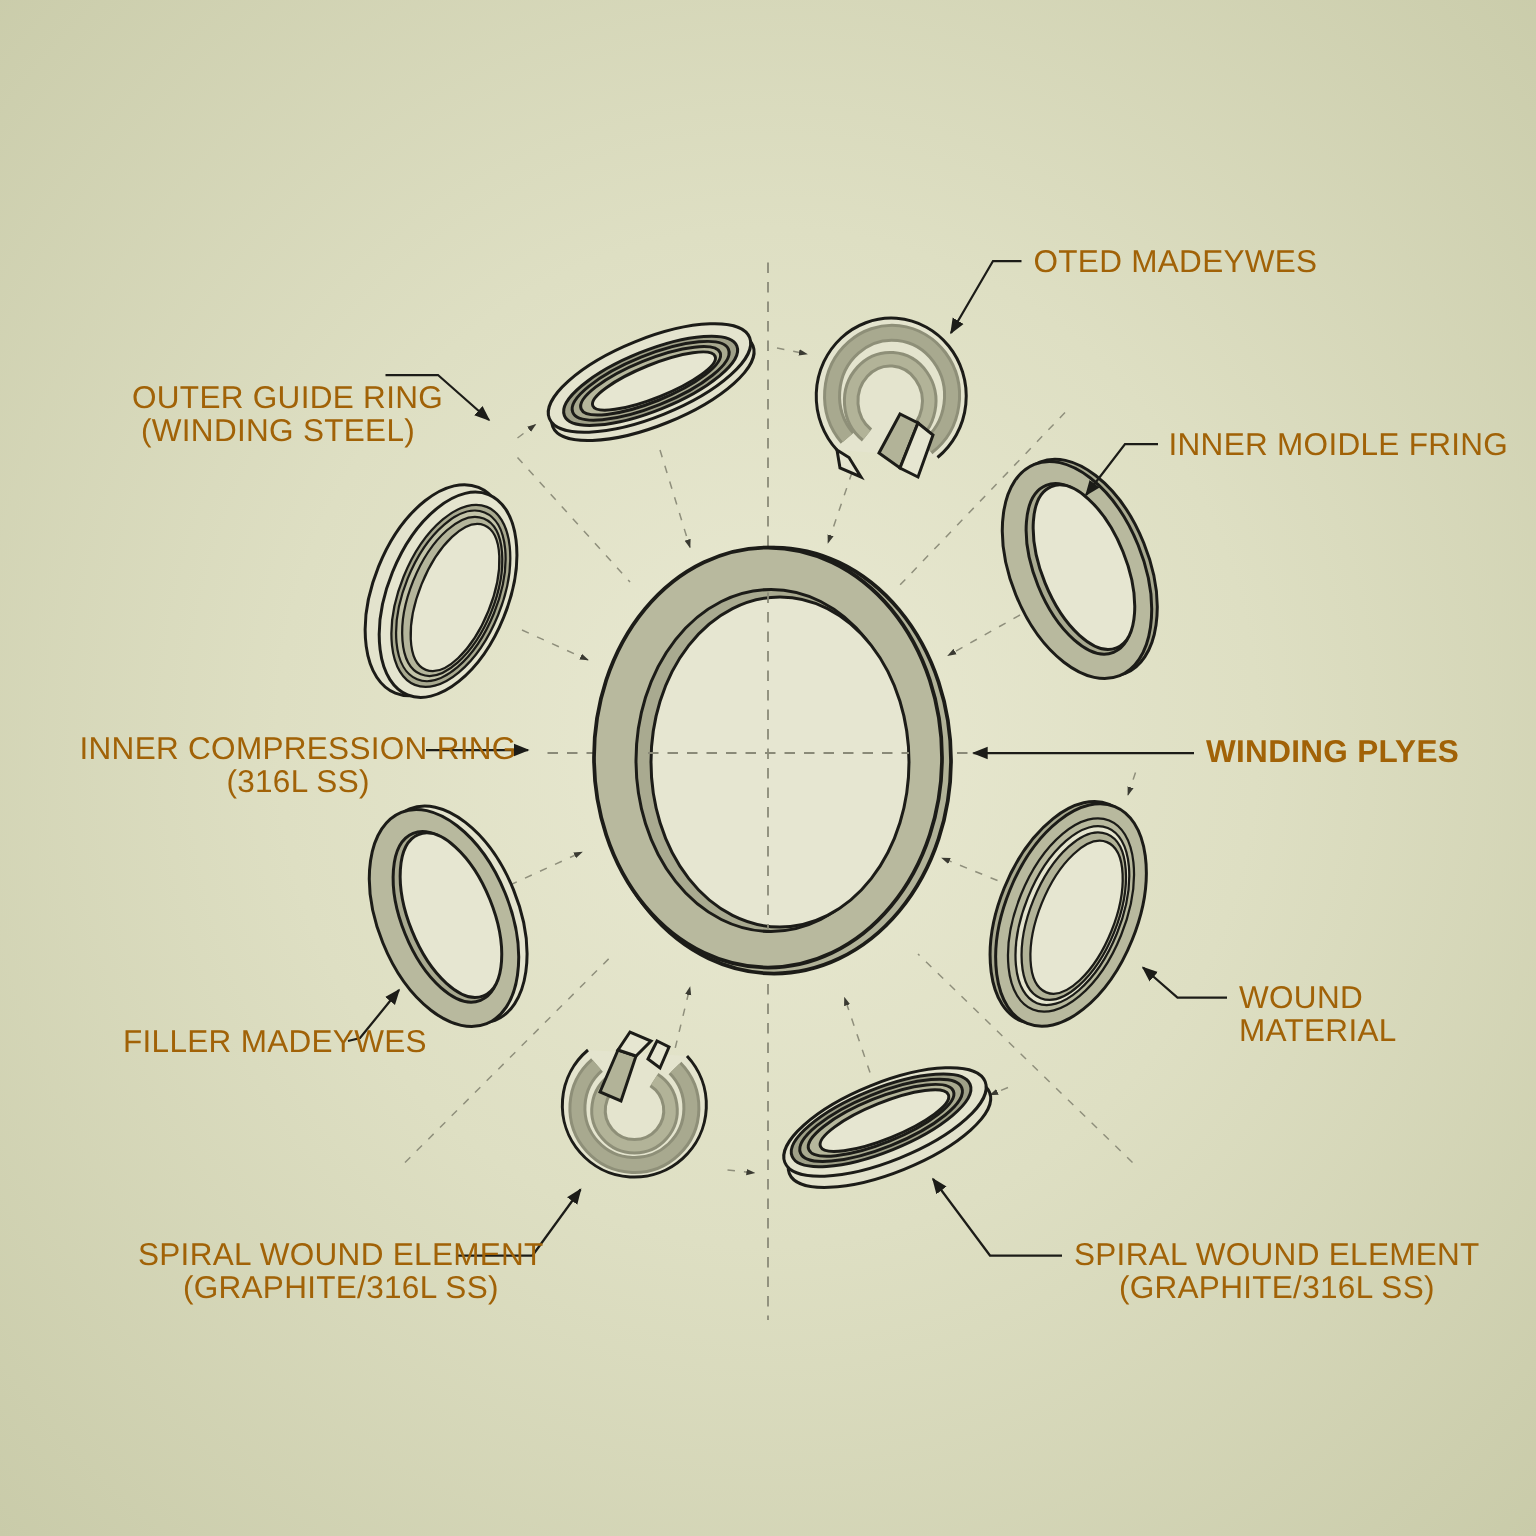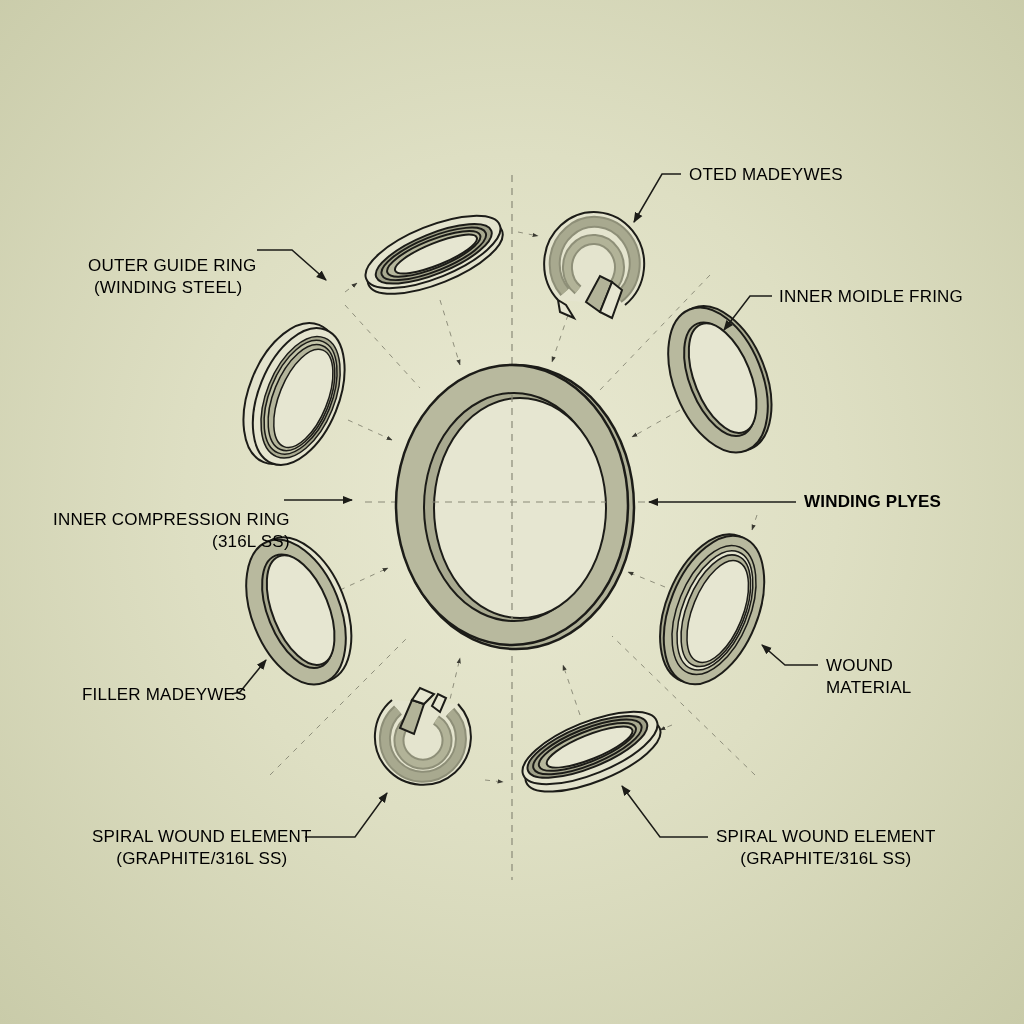--- a/index.html
+++ b/index.html
@@ -4,21 +4,21 @@
 <style>
   html, body { margin:0; padding:0; }
   body {
     width:1024px; height:1024px; overflow:hidden;
     background: radial-gradient(ellipse at 50% 48%, #e9e9d2 0%, #dedfc3 45%, #c9cba9 100%);
     font-family: "Liberation Sans", sans-serif;
   }
   #stage { position:relative; width:1024px; height:1024px; }
   svg#diagram { position:absolute; left:0; top:0; }
   .label {
-    position:absolute; color:#000000; font-size:17px; line-height:22px;
+    position:absolute; color:#a16207; font-size:21px; line-height:22px;
     letter-spacing:0.2px; white-space:nowrap; font-family:"Liberation Sans", sans-serif;
   }
   .label span { display:block; }
 </style>
 </head>
 <body>
 
 <div id="stage">
 
 <svg id="diagram" width="1024" height="1024" viewBox="0 0 1024 1024">
@@ -158,21 +158,21 @@
 </div>
 
 <div class="label" style="left:689px; top:164px;">
   <span>OTED MADEYWES</span>
 </div>
 
 <div class="label" style="left:779px; top:286px;">
   <span>INNER MOIDLE FRING</span>
 </div>
 
-<div class="label" style="left:53px; top:489px; text-align:right;margin-top:20px;">
+<div class="label" style="left:53px; top:489px; text-align:center;">
   <span>INNER COMPRESSION RING</span>
   <span>(316L SS)</span>
 </div>
 
 <div class="label" style="left:804px; top:491px;font-weight:bold;">
   <span>WINDING PLYES</span>
 </div>
 
 <div class="label" style="left:82px; top:684px;">
   <span>FILLER MADEYWES</span>

